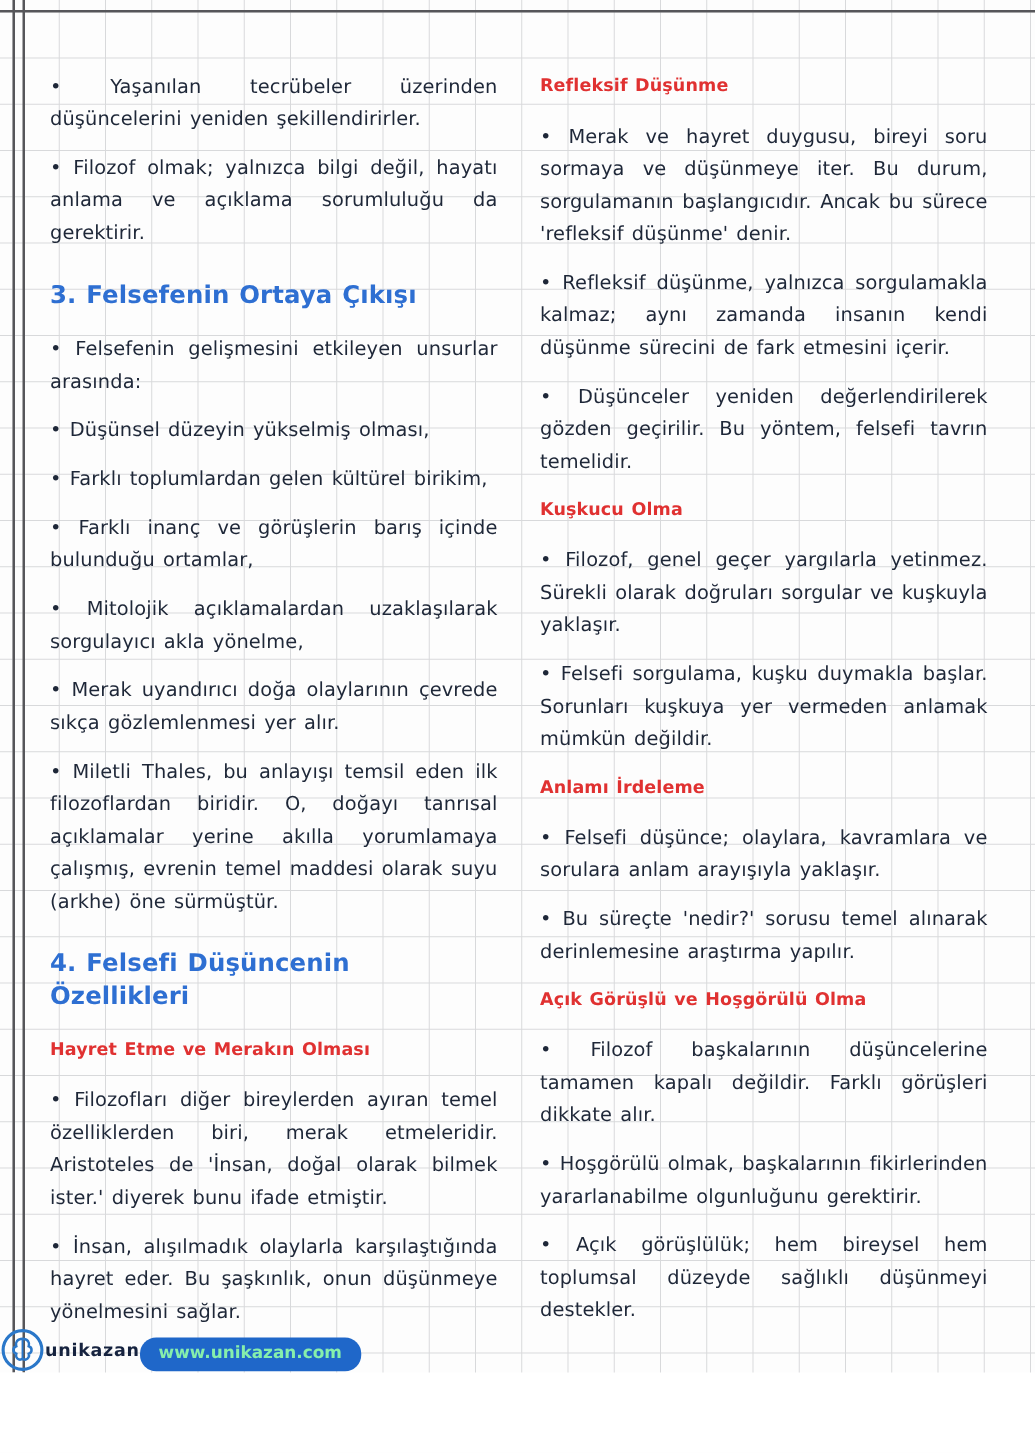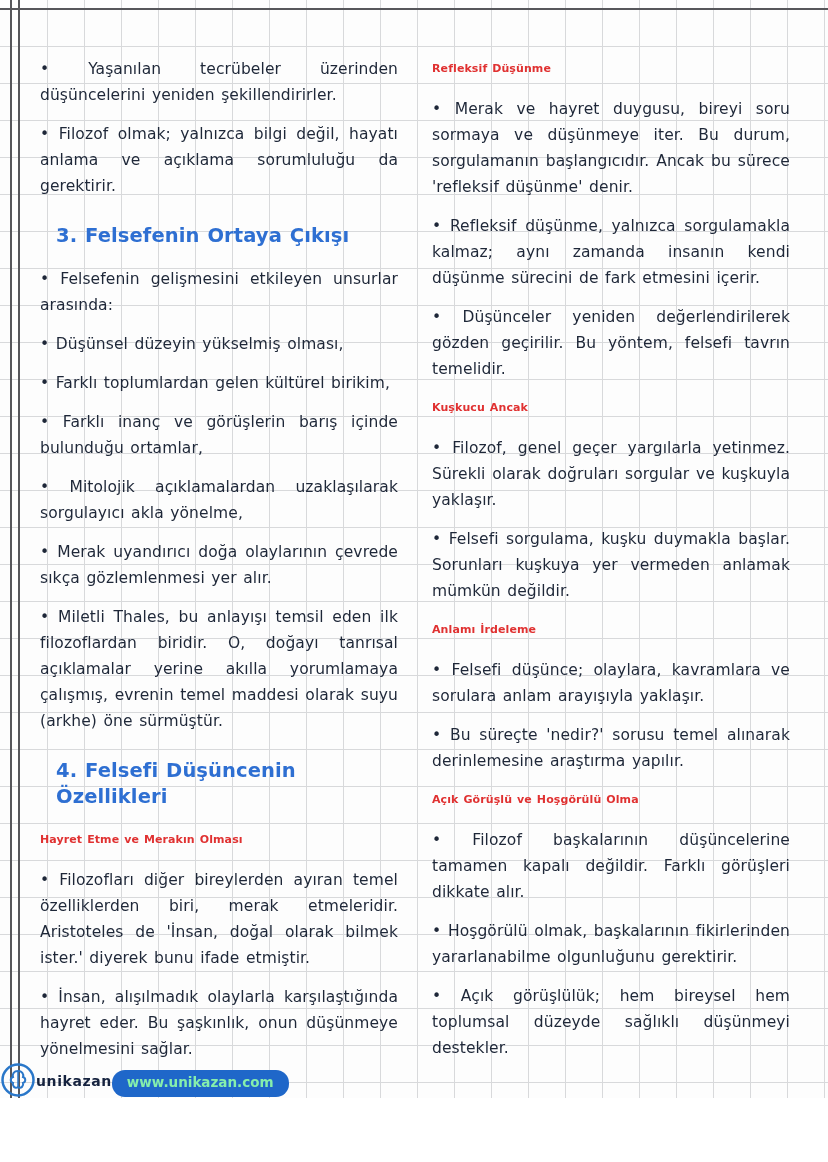--- a/index.html
+++ b/index.html
@@ -43,26 +43,26 @@
     letter-spacing:0.1px;
     word-spacing:1.5px;
     margin:0 0 13px 0;
   }
   .block.h-blue {
     color:#2e6fd2;
     font-size:19.5px;
     font-weight:bold;
     text-align:left;
     line-height:26px;
-    margin:24px 0 17px 16px;
+    margin:24px 0 17px 0;
     word-spacing:1px;
   }
   .block.h-red {
     color:#e03131;
-    font-size:11px;
+    font-size:14px;
     font-weight:bold;
     text-align:left;
     margin:0 0 14px 0;
     word-spacing:1px;
   }
   .col .block:first-child { margin-top:0; }
 
   .footer {
     position:absolute; left:0; right:0; top:1062px;
     display:flex; flex-direction:row; align-items:center;
@@ -111,21 +111,21 @@
         <div class="block h-blue">4. Felsefi Düşüncenin Özellikleri</div>
         <div class="block h-red">Hayret Etme ve Merakın Olması</div>
         <div class="block bullet">• Filozofları diğer bireylerden ayıran temel özelliklerden biri, merak etmeleridir. Aristoteles de 'İnsan, doğal olarak bilmek ister.' diyerek bunu ifade etmiştir.</div>
         <div class="block bullet">• İnsan, alışılmadık olaylarla karşılaştığında hayret eder. Bu şaşkınlık, onun düşünmeye yönelmesini sağlar.</div>
       </div>
     <div class="col">
         <div class="block h-red">Refleksif Düşünme</div>
         <div class="block bullet">• Merak ve hayret duygusu, bireyi soru sormaya ve düşünmeye iter. Bu durum, sorgulamanın başlangıcıdır. Ancak bu sürece 'refleksif düşünme' denir.</div>
         <div class="block bullet">• Refleksif düşünme, yalnızca sorgulamakla kalmaz; aynı zamanda insanın kendi düşünme sürecini de fark etmesini içerir.</div>
         <div class="block bullet">• Düşünceler yeniden değerlendirilerek gözden geçirilir. Bu yöntem, felsefi tavrın temelidir.</div>
-        <div class="block h-red">Kuşkucu Ancak</div>
+        <div class="block h-red">Kuşkucu Olma</div>
         <div class="block bullet">• Filozof, genel geçer yargılarla yetinmez. Sürekli olarak doğruları sorgular ve kuşkuyla yaklaşır.</div>
         <div class="block bullet">• Felsefi sorgulama, kuşku duymakla başlar. Sorunları kuşkuya yer vermeden anlamak mümkün değildir.</div>
         <div class="block h-red">Anlamı İrdeleme</div>
         <div class="block bullet">• Felsefi düşünce; olaylara, kavramlara ve sorulara anlam arayışıyla yaklaşır.</div>
         <div class="block bullet">• Bu süreçte 'nedir?' sorusu temel alınarak derinlemesine araştırma yapılır.</div>
         <div class="block h-red">Açık Görüşlü ve Hoşgörülü Olma</div>
         <div class="block bullet">• Filozof başkalarının düşüncelerine tamamen kapalı değildir. Farklı görüşleri dikkate alır.</div>
         <div class="block bullet">• Hoşgörülü olmak, başkalarının fikirlerinden yararlanabilme olgunluğunu gerektirir.</div>
         <div class="block bullet">• Açık görüşlülük; hem bireysel hem toplumsal düzeyde sağlıklı düşünmeyi destekler.</div>
       </div>

